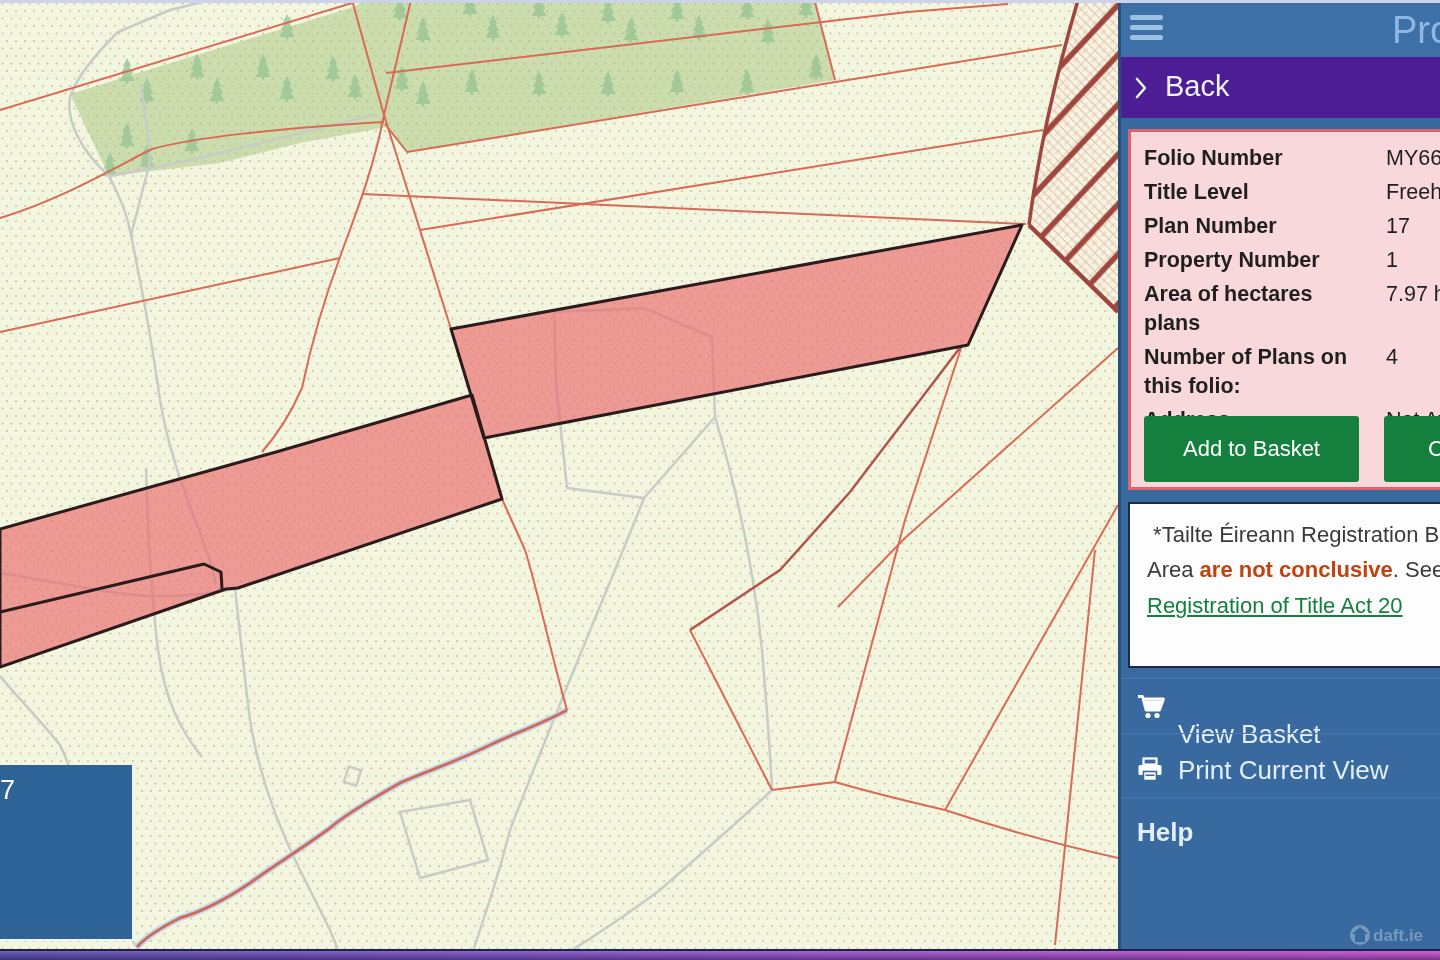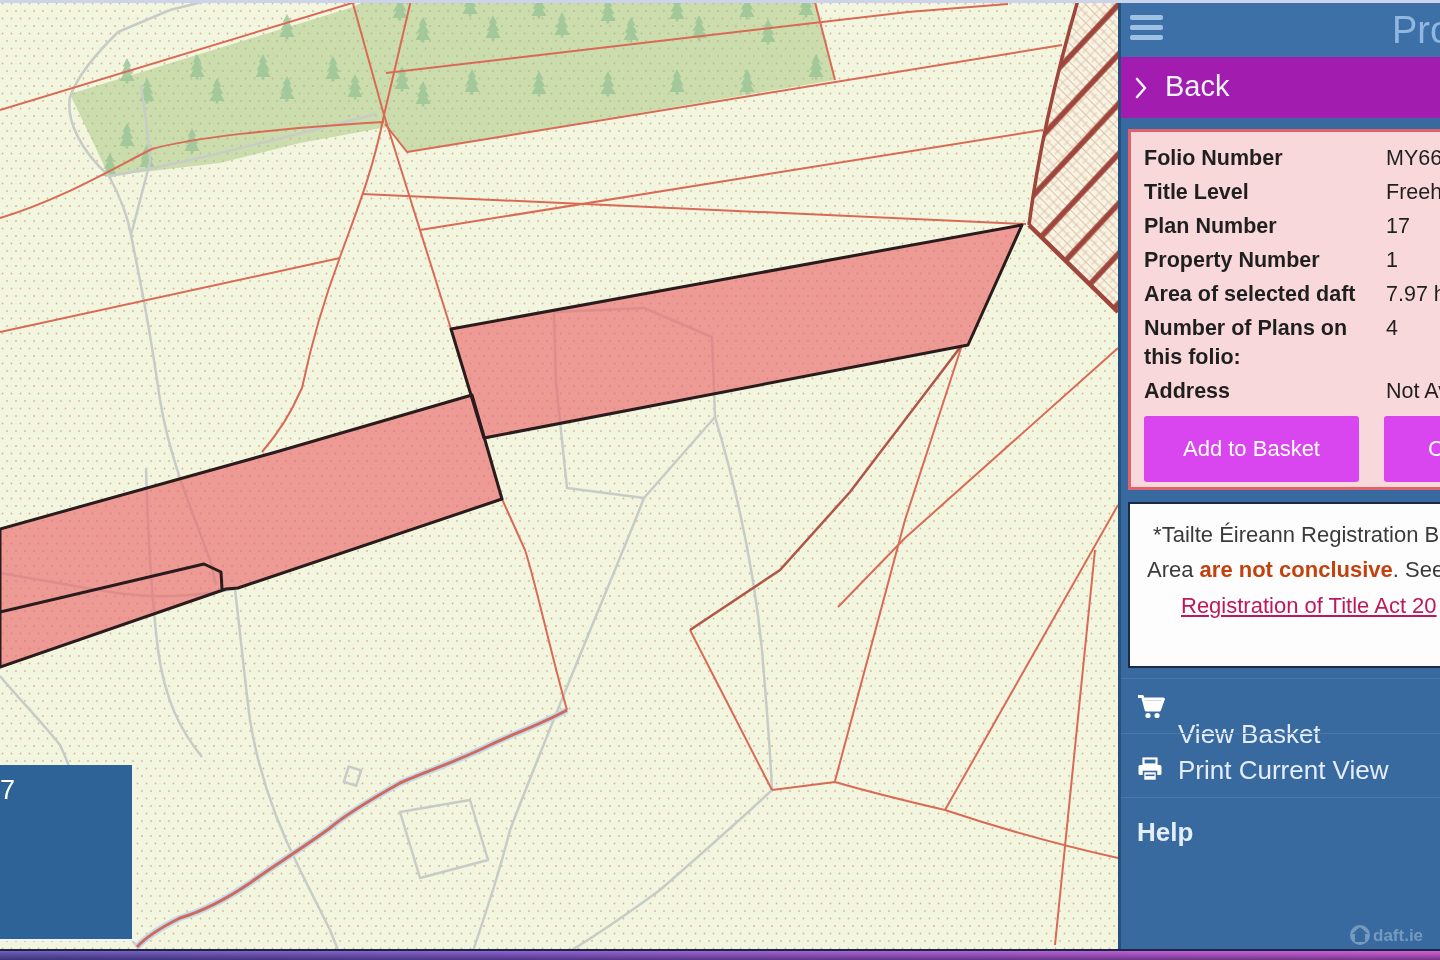--- a/index.html
+++ b/index.html
@@ -16,38 +16,38 @@
   #botbar:after { content:""; position:absolute; left:0; top:0; width:100%; height:100%;
     background:linear-gradient(180deg, rgba(255,255,255,0.12) 0%, rgba(0,0,20,0) 35%, rgba(15,18,50,0.42) 100%); }
 
   
   #side { position:absolute; left:1118px; top:0; width:322px; height:960px; background:#38699f;
     border-left:3px solid #27517d; z-index:20; overflow:hidden; }
   #shead { position:absolute; left:0; top:3px; width:100%; height:54px; background:#3d70a6; }
   #burger { position:absolute; left:9px; top:12px; }
   #burger div { width:33px; height:5px; background:#9dc1e4; border-radius:2px; margin-bottom:5px; }
   #shead .title { position:absolute; left:271px; top:6px; font-size:38px; color:#8fb7e2; }
-  #sback { position:absolute; left:0; top:57px; width:100%; height:61px; background:#a21caf; color:#eef4fa; }
+  #sback { position:absolute; left:0; top:57px; width:100%; height:61px; background:#4c1d95; color:#eef4fa; }
   #sback .chev { position:absolute; left:13px; top:20px; }
   #sback .t { position:absolute; left:44px; top:13px; font-size:29px; }
   #pinkbox { position:absolute; left:7px; top:129px; width:330px; height:361px; background:#f8d8da;
     border:3px solid #e0626c; }
   #pinkbox table { border-collapse:collapse; margin:12px 0 0 13px; table-layout:fixed; width:620px; }
   #pinkbox td.v { white-space:nowrap; }
   #pinkbox td { font-size:21.5px; color:#1f1f1f; padding:0; vertical-align:top; line-height:29px; padding-bottom:5px; }
   #pinkbox td.l { font-weight:bold; width:242px; padding-right:12px; }
   .btnrow { position:absolute; left:13px; top:284px; width:600px; }
-  .btn { display:inline-block; width:215px; height:66px; background:#d946ef; color:#fff; font-size:22px;
+  .btn { display:inline-block; width:215px; height:66px; background:#15803d; color:#fff; font-size:22px;
     text-align:center; line-height:66px; border-radius:3px; }
   .btn+.btn { margin-left:25px; }
   #notice { position:absolute; left:7px; top:502px; width:330px; height:166px; background:#fdfdfd;
     border:2px solid #1c2b45; color:#3a3a3a; font-size:22px; }
   #notice .ln { position:absolute; left:17px; white-space:nowrap; }
   #notice b { color:#c2410c; }
-  #notice a { color:#be185d; text-decoration:underline;margin-left:34px; }
+  #notice a { color:#15803d; text-decoration:underline; }
   .menurow { position:absolute; left:0; width:100%; color:#e4eefa; font-size:26px; }
   .sep { position:absolute; left:0; width:100%; height:1px; background:#4a78a5; }
   #daft { position:absolute; left:228px; top:923px; }
 </style>
 </head>
 <body>
 <div id="page">
   <div id="map"><svg width="1120" height="960" viewBox="0 0 1120 960">
 <defs>
 <pattern id="dots" width="9" height="15" patternUnits="userSpaceOnUse">
@@ -198,21 +198,21 @@
             </tr>
         <tr>
               <td class="l">Plan Number</td>
               <td class="v">17</td>
             </tr>
         <tr>
               <td class="l">Property Number</td>
               <td class="v">1</td>
             </tr>
         <tr>
-              <td class="l">Area of selected daft</td>
+              <td class="l">Area of hectares plans</td>
               <td class="v">7.97 hectares</td>
             </tr>
         <tr>
               <td class="l">Number of Plans on this folio:</td>
               <td class="v">4</td>
             </tr>
         <tr>
               <td class="l">Address</td>
               <td class="v">Not Available</td>
             </tr>

